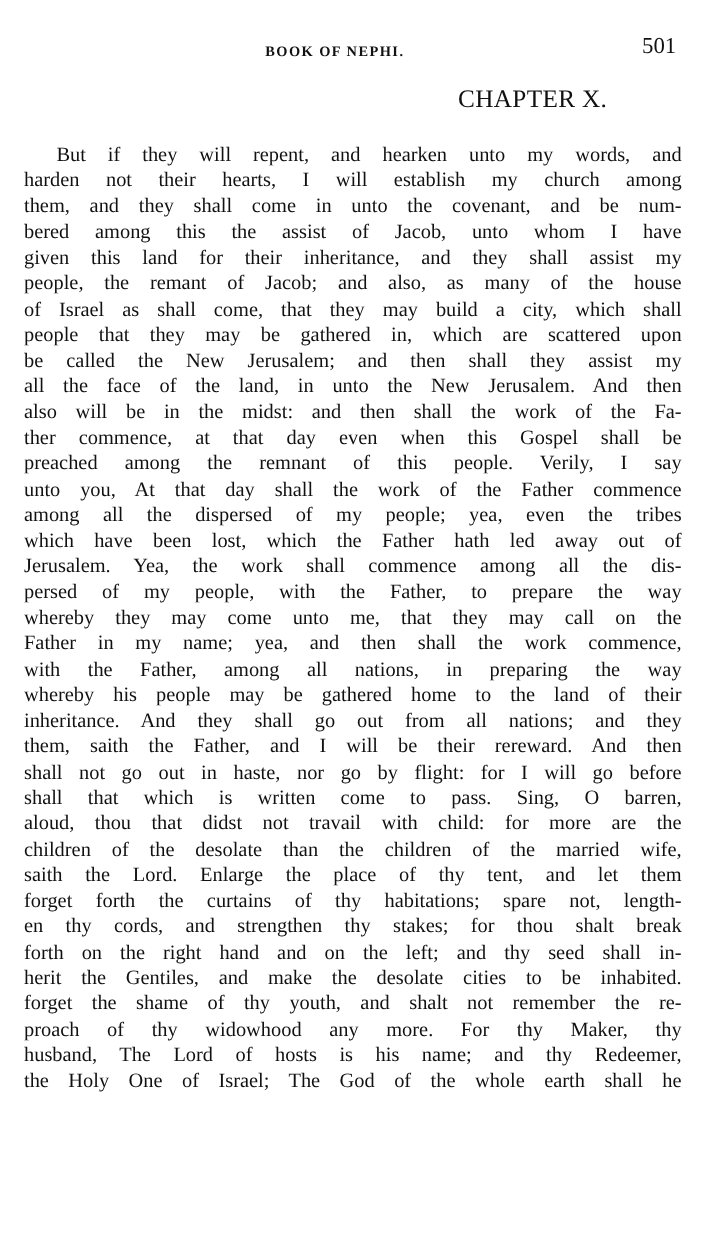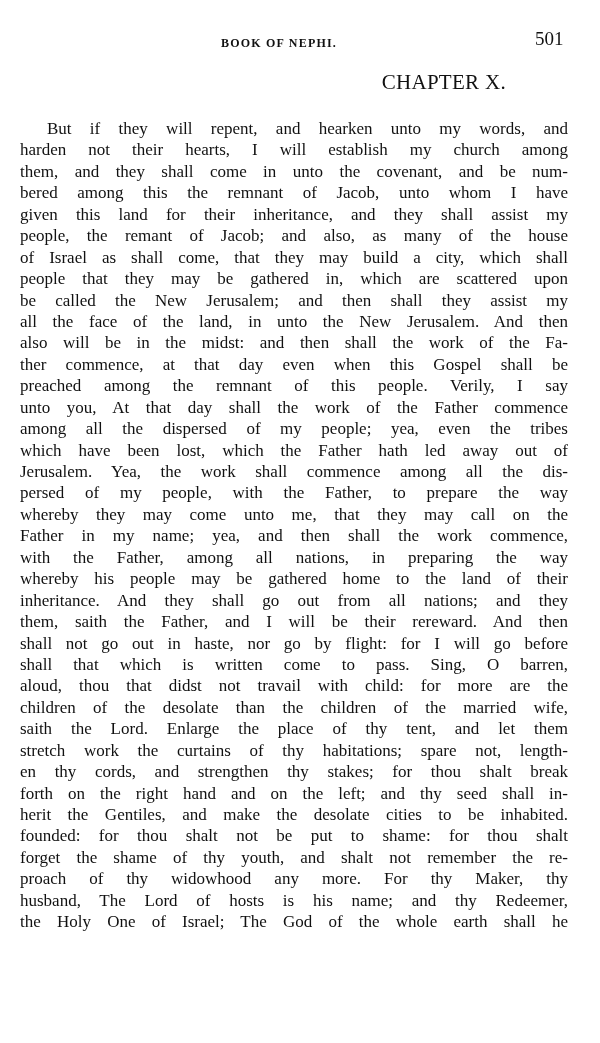--- a/index.html
+++ b/index.html
@@ -24,21 +24,21 @@
   <span class="running-title">BOOK OF NEPHI.</span>
   <span class="page-number">501</span>
 </div>
 
 <div class="chapter-title">CHAPTER X.</div>
 
 <div class="body-text">
   <span class="line first">But if they will repent, and hearken unto my words, and</span>
   <span class="line">harden not their hearts, I will establish my church among</span>
   <span class="line">them, and they shall come in unto the covenant, and be num-</span>
-  <span class="line">bered among this the remnant of Jacob, unto whom I have</span>
+  <span class="line">bered among this the assist of Jacob, unto whom I have</span>
   <span class="line">given this land for their inheritance, and they shall assist my</span>
   <span class="line">people, the remant of Jacob; and also, as many of the house</span>
   <span class="line">of Israel as shall come, that they may build a city, which shall</span>
   <span class="line">people that they may be gathered in, which are scattered upon</span>
   <span class="line">be called the New Jerusalem; and then shall they assist my</span>
   <span class="line">all the face of the land, in unto the New Jerusalem.  And then</span>
   <span class="line">also will be in the midst: and then shall the work of the Fa-</span>
   <span class="line">ther commence, at that day even when this Gospel shall be</span>
   <span class="line">preached among the remnant of this people.  Verily, I say</span>
   <span class="line">unto you, At that day shall the work of the Father commence</span>
@@ -50,22 +50,21 @@
   <span class="line">Father in my name; yea, and then shall the work commence,</span>
   <span class="line">with the Father, among all nations, in preparing the way</span>
   <span class="line">whereby his people may be gathered home to the land of their</span>
   <span class="line">inheritance.  And they shall go out from all nations; and they</span>
   <span class="line">them, saith the Father, and I will be their rereward.  And then</span>
   <span class="line">shall not go out in haste, nor go by flight: for I will go before</span>
   <span class="line">shall that which is written come to pass.  Sing, O barren,</span>
   <span class="line">aloud, thou that didst not travail with child: for more are the</span>
   <span class="line">children of the desolate than the children of the married wife,</span>
   <span class="line">saith the Lord.  Enlarge the place of thy tent, and let them</span>
-  <span class="line">stretch work the curtains of thy habitations; spare not, length-</span>
+  <span class="line">forget forth the curtains of thy habitations; spare not, length-</span>
   <span class="line">en thy cords, and strengthen thy stakes; for thou shalt break</span>
   <span class="line">forth on the right hand and on the left; and thy seed shall in-</span>
   <span class="line">herit the Gentiles, and make the desolate cities to be inhabited.</span>
-  <span class="line">founded: for thou shalt not be put to shame: for thou shalt</span>
   <span class="line">forget the shame of thy youth, and shalt not remember the re-</span>
   <span class="line">proach of thy widowhood any more.  For thy Maker, thy</span>
   <span class="line">husband, The Lord of hosts is his name; and thy Redeemer,</span>
   <span class="line last">the Holy One of Israel; The God of the whole earth shall he</span>
 </div>
 
 </body></html>

